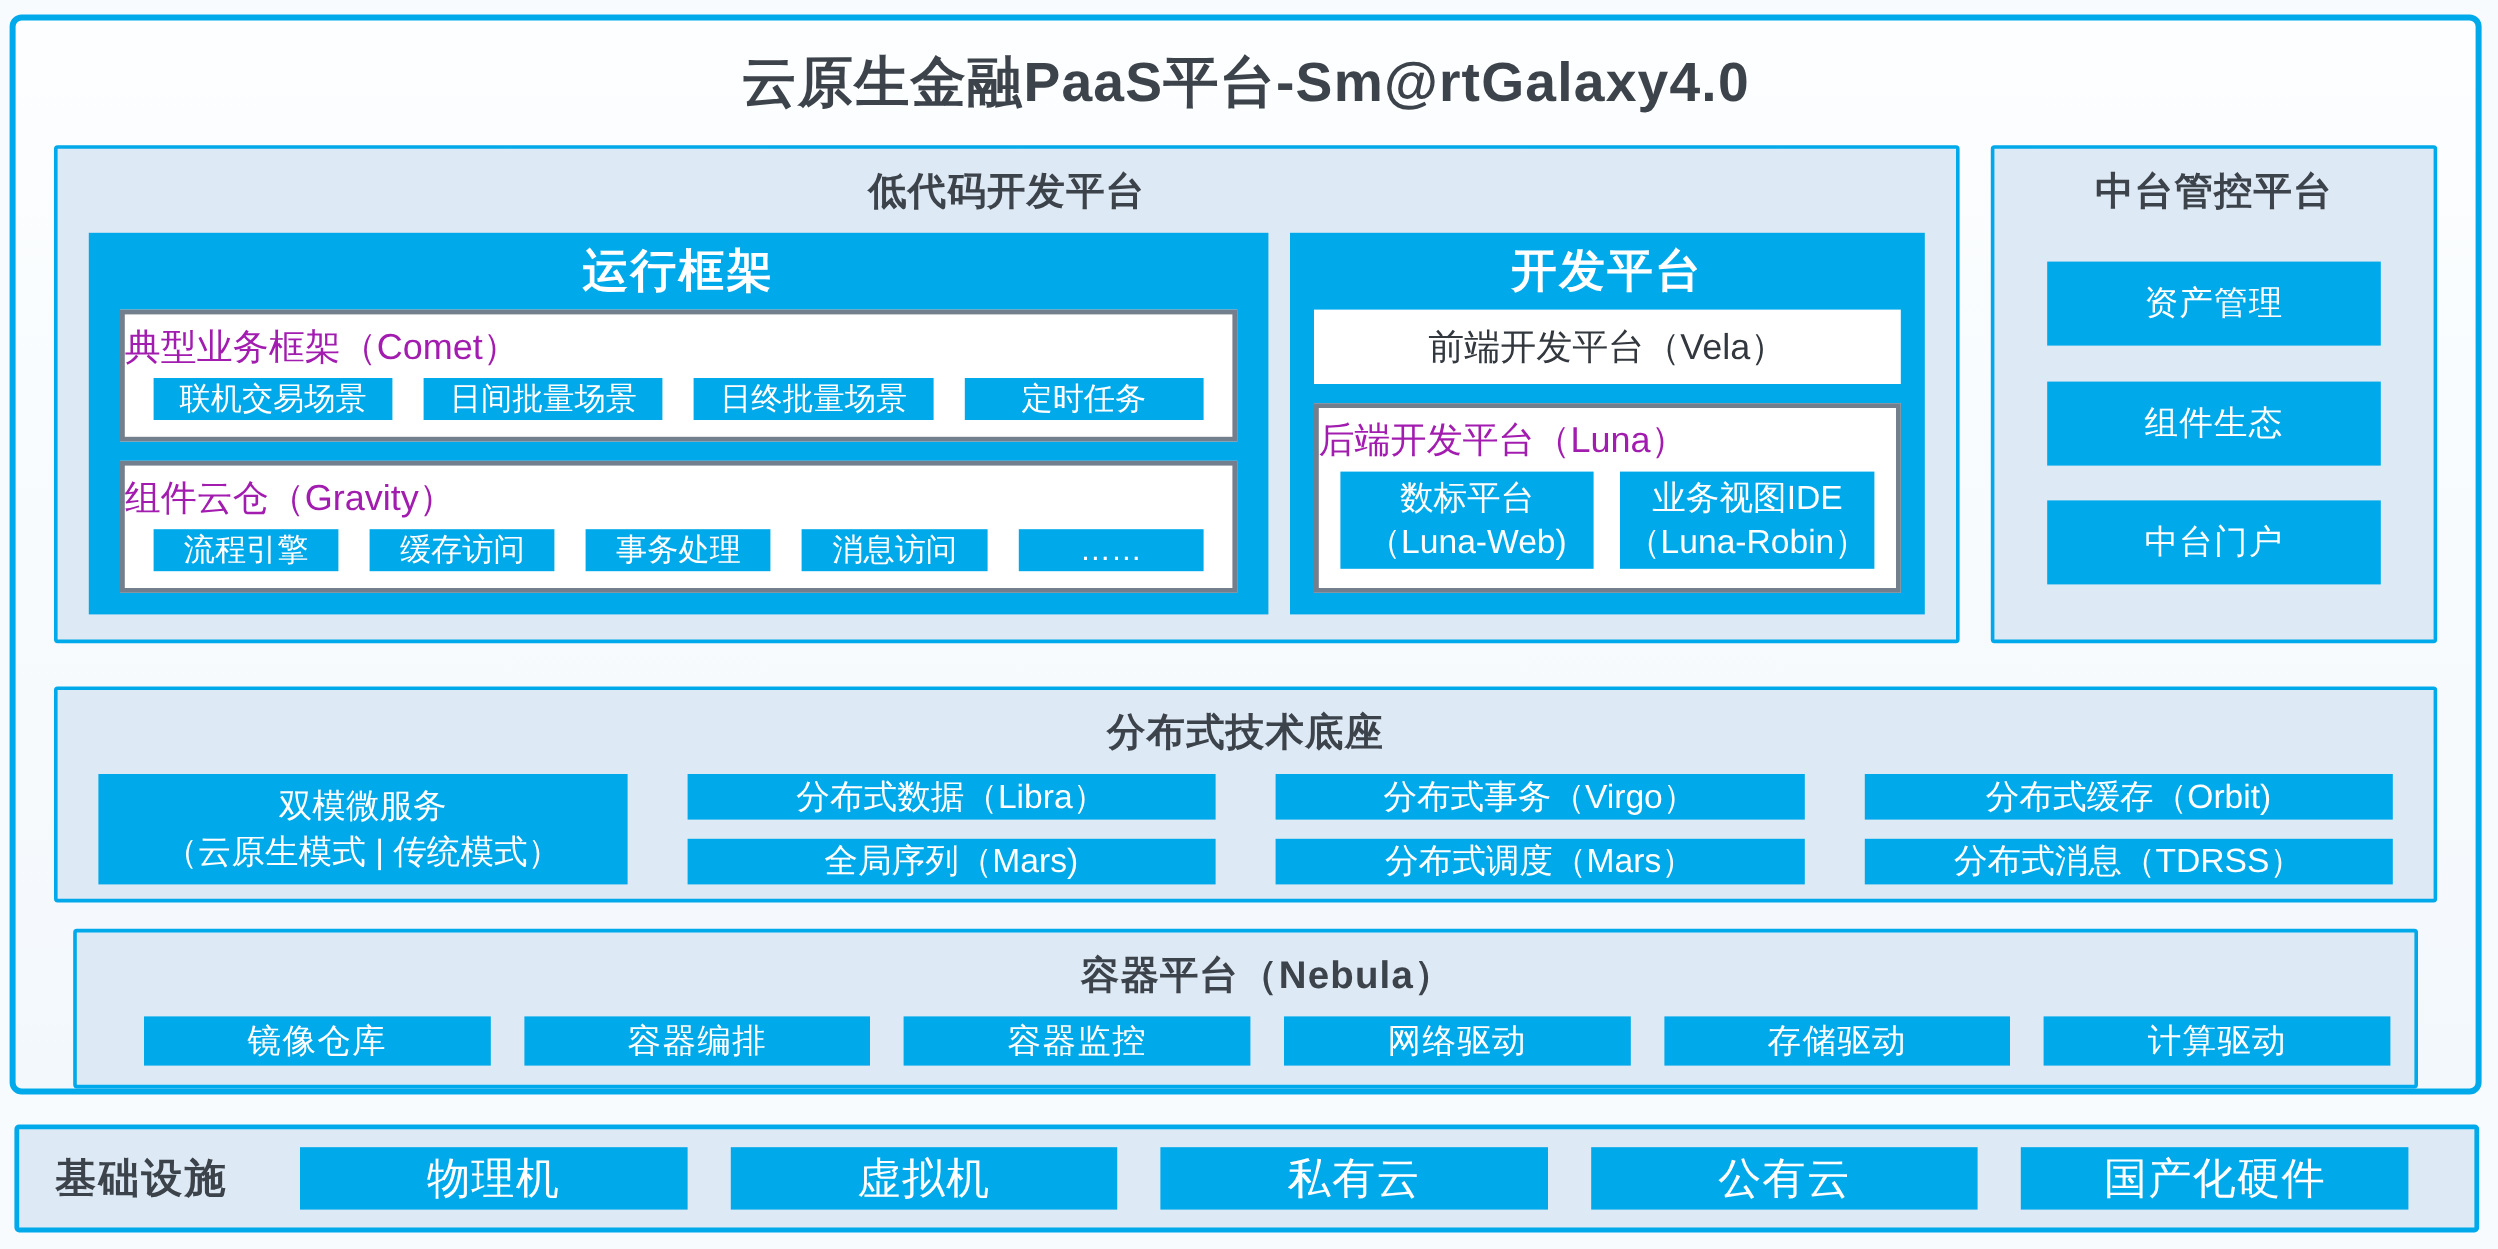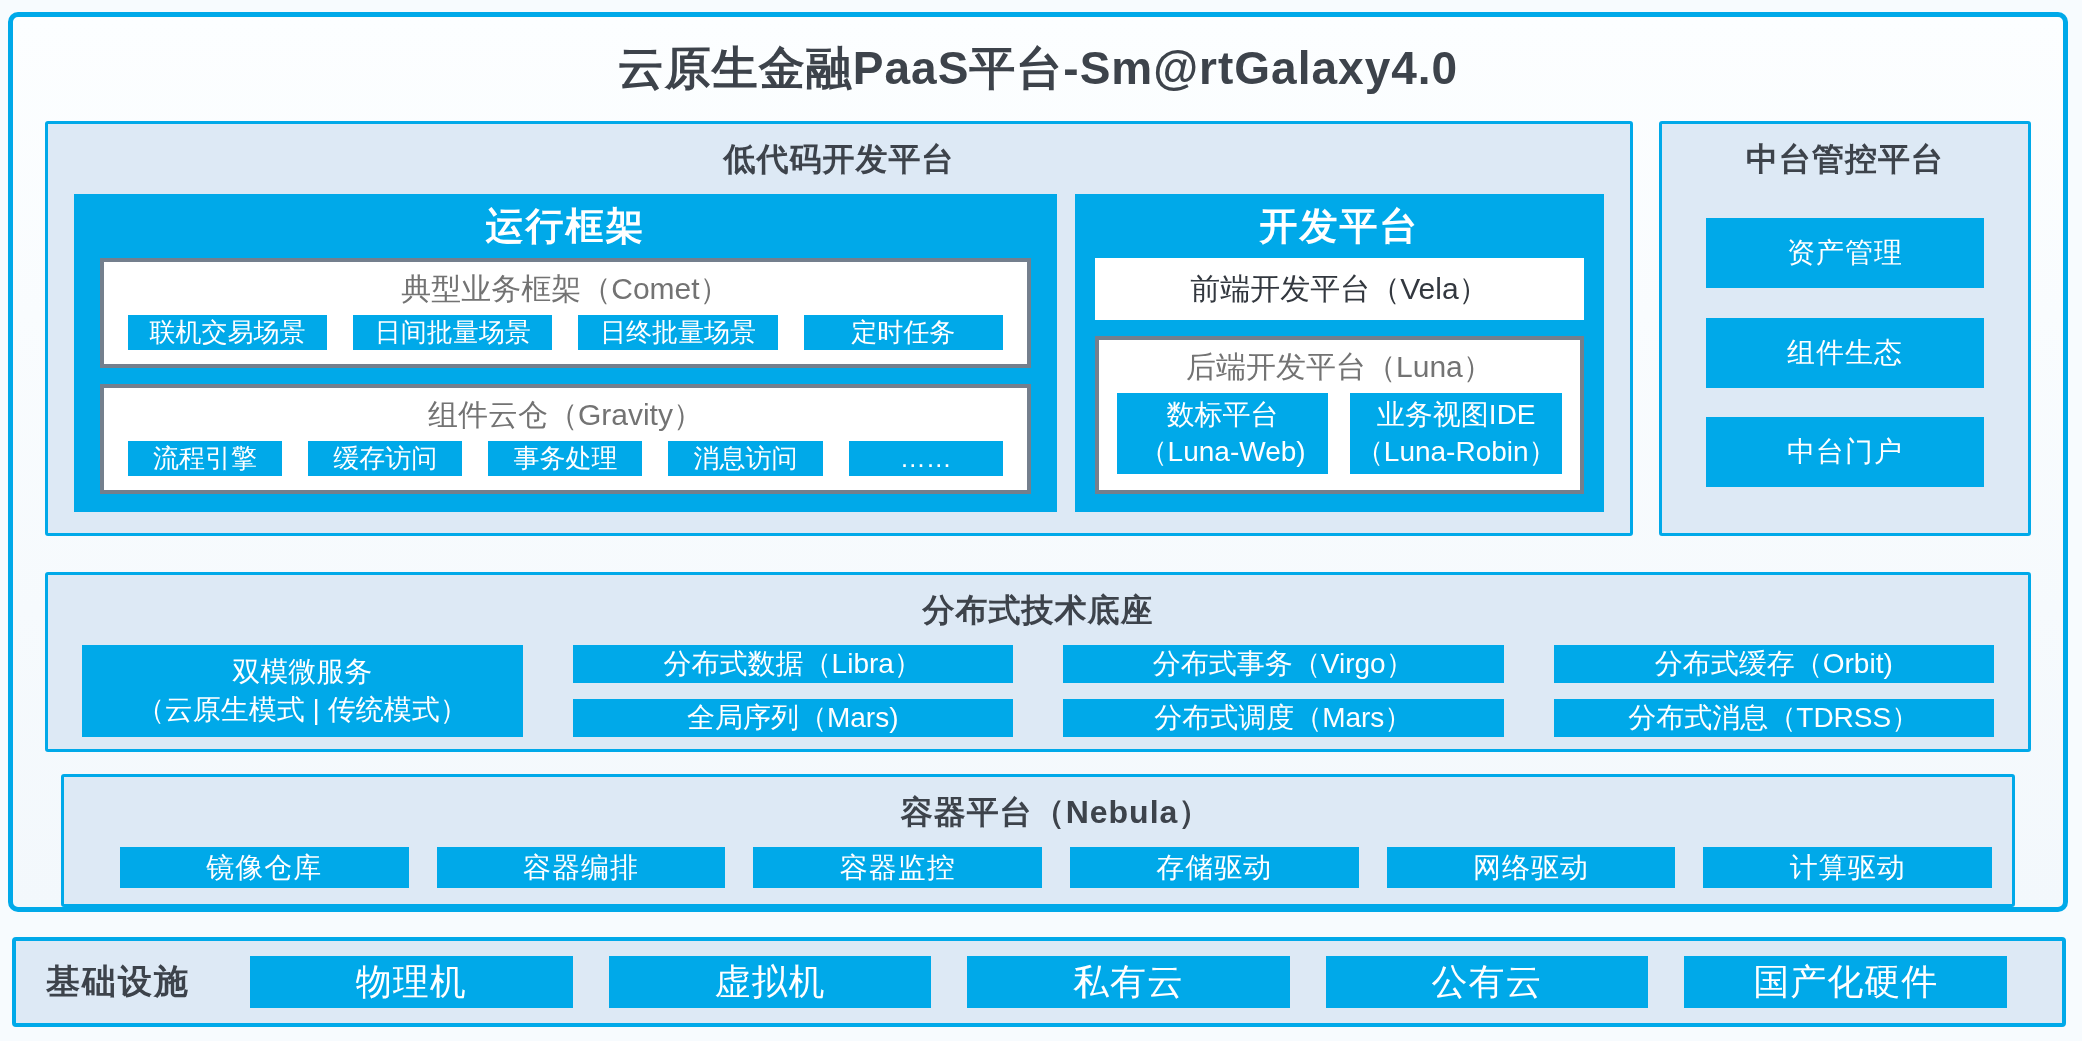--- a/index.html
+++ b/index.html
@@ -40,21 +40,21 @@
   .lowcode-body{flex:1;display:flex;gap:18px;padding:0 26px 24px;}
   .blue-panel{background:var(--blue);display:flex;flex-direction:column;}
   .runtime{flex:65;}
   .dev{flex:35;}
   .blue-panel-title{
     color:#fff;text-align:center;font-size:38px;font-weight:bold;
     height:64px;line-height:64px;letter-spacing:2px;flex:none;
   }
   .runtime-body{flex:1;display:flex;flex-direction:column;gap:16px;padding:0 26px 18px;}
   .white-box{background:#fff;border:4px solid var(--gray-border);display:flex;flex-direction:column;flex:1;}
-  .white-box-title{text-align:center;font-size:30px;color:#737373;padding:7px 0 5px;flex:none;}
+  .white-box-title{font-size:30px;color:#a21caf;padding:7px 0 5px;flex:none;}
   .btn{
     background:var(--blue);color:#fff;display:flex;align-items:center;justify-content:center;
     font-size:26px;text-align:center;
   }
   .btn-row{flex:1;display:flex;gap:26px;padding:0 24px 14px;}
   .btn-row .btn{flex:1;}
   .dev-body{flex:1;display:flex;flex-direction:column;padding:0 20px 18px;}
   .vela-box{
     height:62px;flex:none;background:#fff;display:flex;align-items:center;justify-content:center;
     font-size:30px;color:#33383f;margin-bottom:16px;
@@ -173,22 +173,22 @@
       <div class="btn">分布式消息（TDRSS）</div>
     </div>
   </div>
 
   <div class="panel nebula-panel">
     <div class="panel-header">容器平台（Nebula）</div>
     <div class="nebula-btns">
       <div class="btn">镜像仓库</div>
       <div class="btn">容器编排</div>
       <div class="btn">容器监控</div>
+      <div class="btn">网络驱动</div>
       <div class="btn">存储驱动</div>
-      <div class="btn">网络驱动</div>
       <div class="btn">计算驱动</div>
     </div>
   </div>
 
 </div>
 
 <div class="infra-panel">
   <div class="infra-label">基础设施</div>
   <div class="btn">物理机</div>
   <div class="btn">虚拟机</div>

